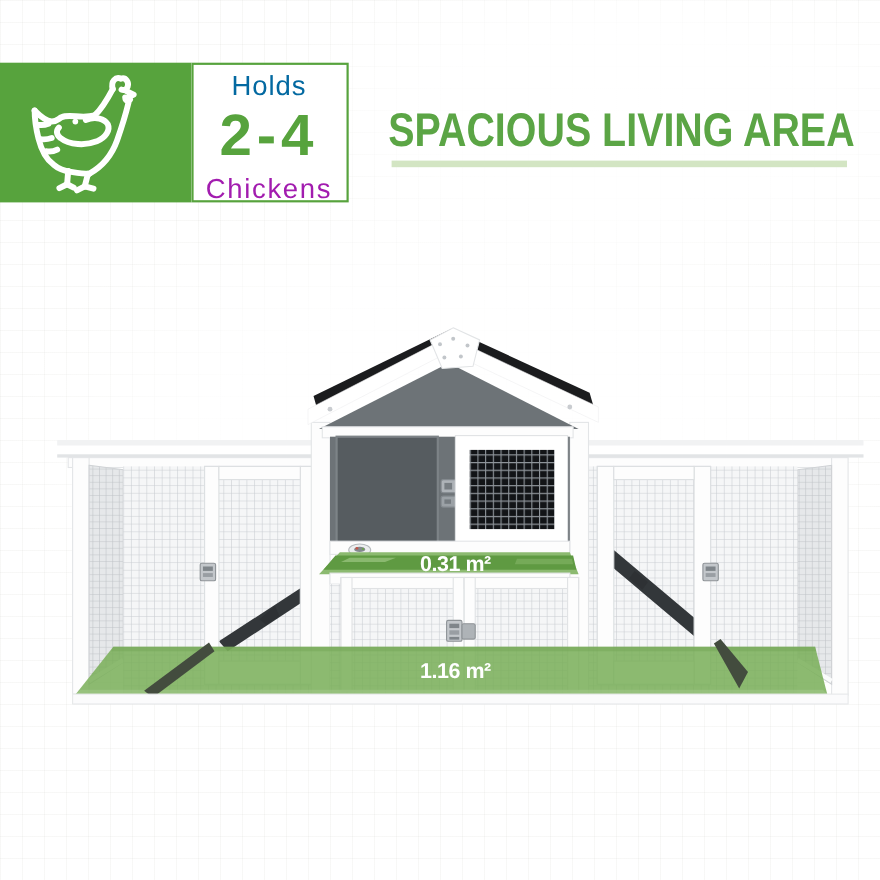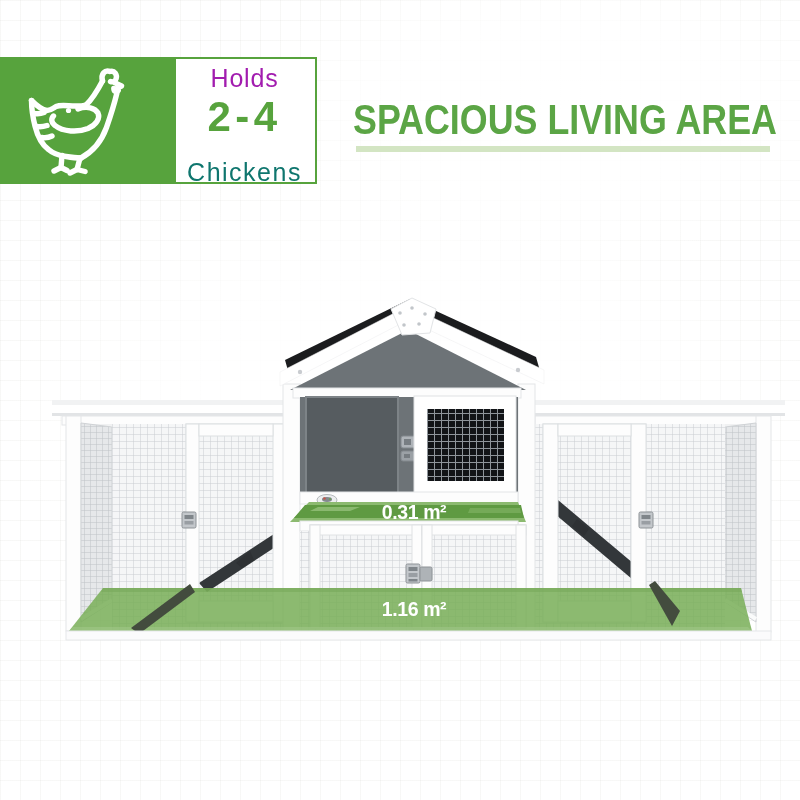--- a/index.html
+++ b/index.html
@@ -44,25 +44,25 @@
       <path d="M61,167.5 L67,170.5"></path>
       <path d="M80,158 L77,169.5"></path>
       <path d="M77,169.5 L70,173"></path>
       <path d="M77,169.5 L85,171.5"></path>
     </g>
     <circle cx="68.5" cy="110.5" r="2.6" fill="#ffffff"></circle>
   </svg>
 
   <div class="abs" style="left:174px;top:57px;width:139px;height:123px;background:#ffffff;border:2px solid #57a33d;"></div>
 
-  <div class="abs" style="left:176px;top:64px;width:137px;text-align:center;font-size:25px;color:#a21caf;letter-spacing:0.8px;">Holds</div>
-
-  <div class="abs" style="left:176px;top:93px;width:137px;text-align:center;font-size:42px;font-weight:bold;color:#57a33d;letter-spacing:4.5px;">2-4</div>
-
-  <div class="abs" style="left:176px;top:158px;width:137px;text-align:center;font-size:25px;color:#0f766e;letter-spacing:1.5px;">Chickens</div>
+  <div class="abs" style="left:176px;top:64px;width:137px;text-align:center;font-size:25px;color:#0369a1;letter-spacing:0.8px;">Holds</div>
+
+  <div class="abs" style="left:176px;top:93px;width:137px;text-align:center;font-size:53px;font-weight:bold;color:#57a33d;letter-spacing:4.5px;">2-4</div>
+
+  <div class="abs" style="left:176px;top:158px;width:137px;text-align:center;font-size:25px;color:#a21caf;letter-spacing:1.5px;">Chickens</div>
 
   <div class="abs" style="left:353px;top:95px;font-size:43px;font-weight:bold;color:#5ba545;white-space:nowrap;transform:scaleX(0.833);transform-origin:0 0;">SPACIOUS LIVING AREA</div>
 
   <div class="abs" style="left:356px;top:146px;width:414px;height:6px;background:#d3e5c3;"></div>
 
   <svg class="abs" style="left:0;top:0;" width="800" height="800" viewBox="0 0 800 800">
     <defs>
       <pattern id="meshL" width="7" height="7" patternUnits="userSpaceOnUse">
         <rect width="7" height="7" fill="#f5f6f7"></rect>
         <path d="M0,0 H7 M0,0 V7" stroke="#c9cdd1" stroke-width="1" fill="none"></path>

